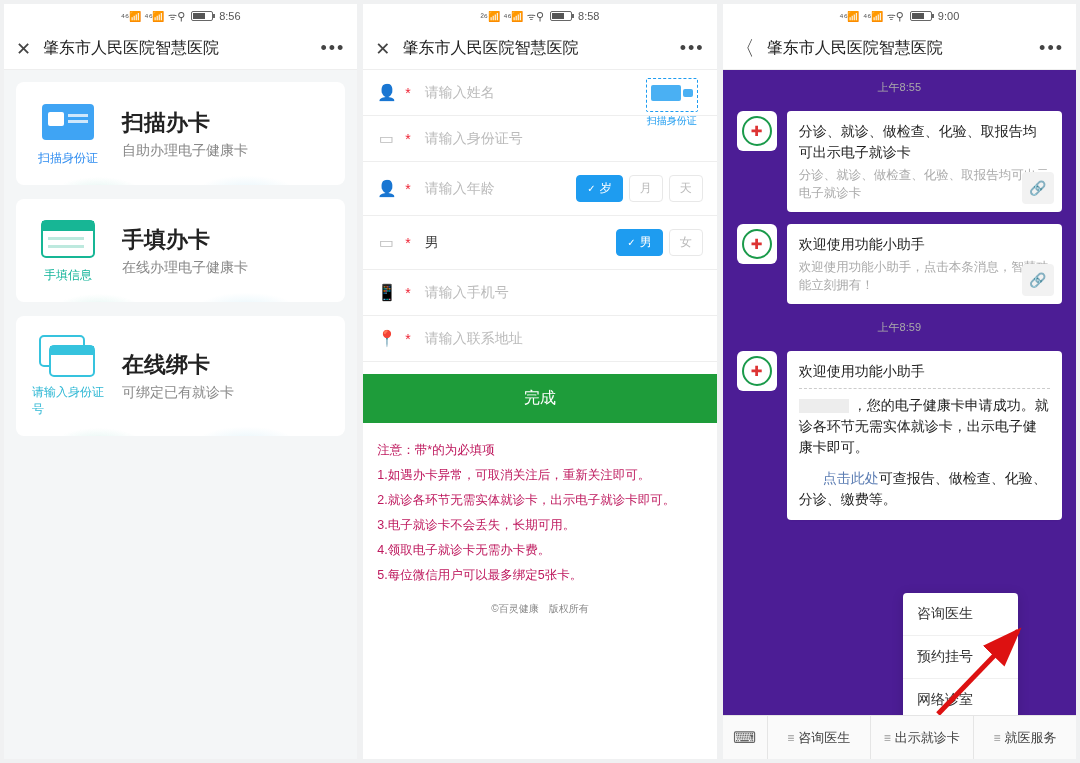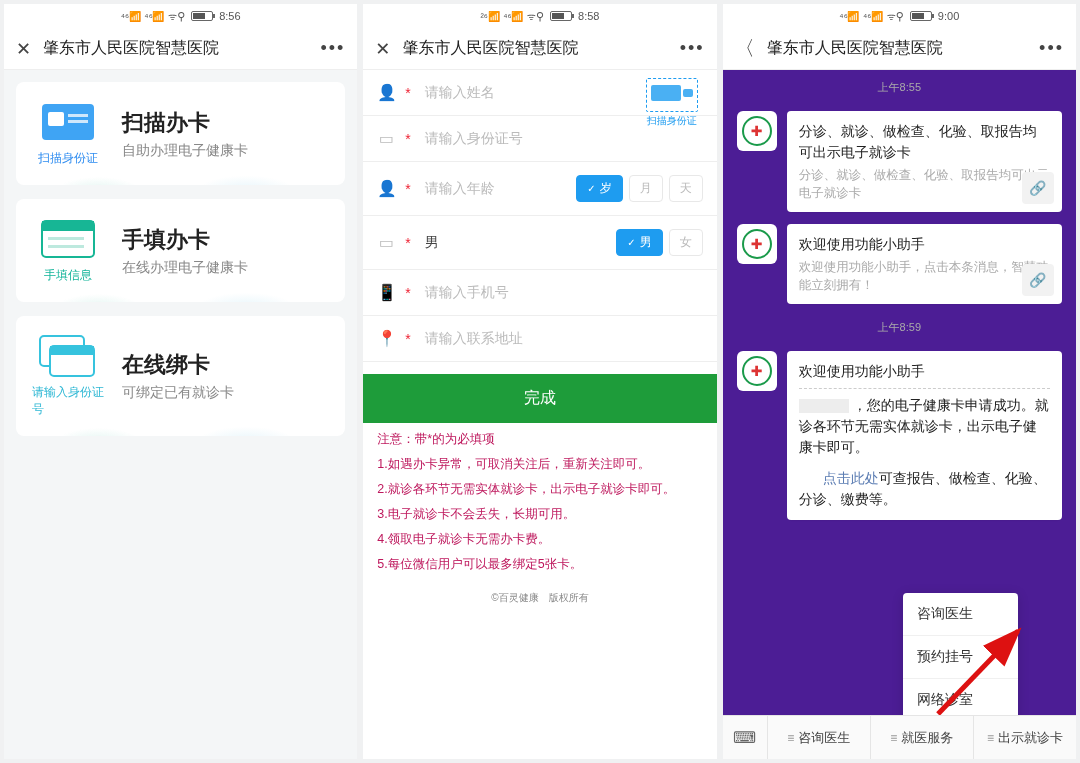--- a/index.html
+++ b/index.html
@@ -42,21 +42,21 @@
   .form-row .ph { color:#bbb; flex:1;}
   .form-row .val { color:#444; flex:1;}
   .seg { display:flex; gap:6px;}
   .seg .chip { padding: 4px 10px; border-radius:4px; border:1px solid #e8e8e8; color:#bbb; font-size:12px; display:flex; align-items:center; gap:4px; background:#fff;}
   .seg .chip.on { background:#1e9cf0; color:#fff; border-color:#1e9cf0;}
   .seg .chip.on::before { content:"✓"; font-size:10px;}
   .scanbox { position:absolute; right:14px; top:8px; width:62px; text-align:center; font-size:10px; color:#1e9cf0;}
   .scanbox .sc { width:52px; height:34px; border:1px dashed #1e9cf0; margin:0 auto 2px; position:relative; border-radius:2px;}
   .scanbox .sc::before { content:""; position:absolute; left:4px; top:6px; width:30px; height:16px; background:#4ab0f3; border-radius:2px;}
   .scanbox .sc .cam { position:absolute; right:4px; top:10px; width:10px;height:8px;background:#4ab0f3;border-radius:2px;}
-  .bigbtn { margin: 12px 0 4px 0; background:#1e9c3a; color:#fff; text-align:center; padding: 14px; font-size:16px;}
+  .bigbtn { margin: 12px 0 15px 0; background:#1e9c3a; color:#fff; text-align:center; padding: 14px; font-size:16px;}
   .notes { padding: 0 14px; font-size:12.5px; color:#be185d; line-height:2;}
   .copyright { text-align:center; font-size:10px; color:#888; padding:14px;}
 
   
   .chat { background:#4c1d95; flex:1; overflow:hidden; position:relative;}
   .ts { text-align:center; font-size:11px; color:#aaa; padding:10px;}
   .msg { display:flex; gap:10px; padding: 6px 14px;}
   .ava { width:40px; height:40px; border-radius:6px; background:#fff; display:flex; align-items:center; justify-content:center; flex-shrink:0;}
   .ava-ring { width:30px; height:30px; border-radius:50%; border:2px solid #1a9a4a; display:flex; align-items:center; justify-content:center;}
   .ava-ring::before { content:"✚"; color:#d33; font-size:14px;}
@@ -313,20 +313,20 @@
         </defs>
       <line x1="10" y1="95" x2="90" y2="12" stroke="#d11" stroke-width="5" marker-end="url(#ah2)"></line>
     </svg>
 
     <div class="btmbar">
       <div class="kb">⌨</div>
       <div class="bi">
           <span>咨询医生</span>
         </div>
       <div class="bi">
+          <span>出示就诊卡</span>
+        </div>
+      <div class="bi">
           <span>就医服务</span>
         </div>
-      <div class="bi">
-          <span>出示就诊卡</span>
-        </div>
     </div>
   </div>
 </div>
 
 </body></html>

